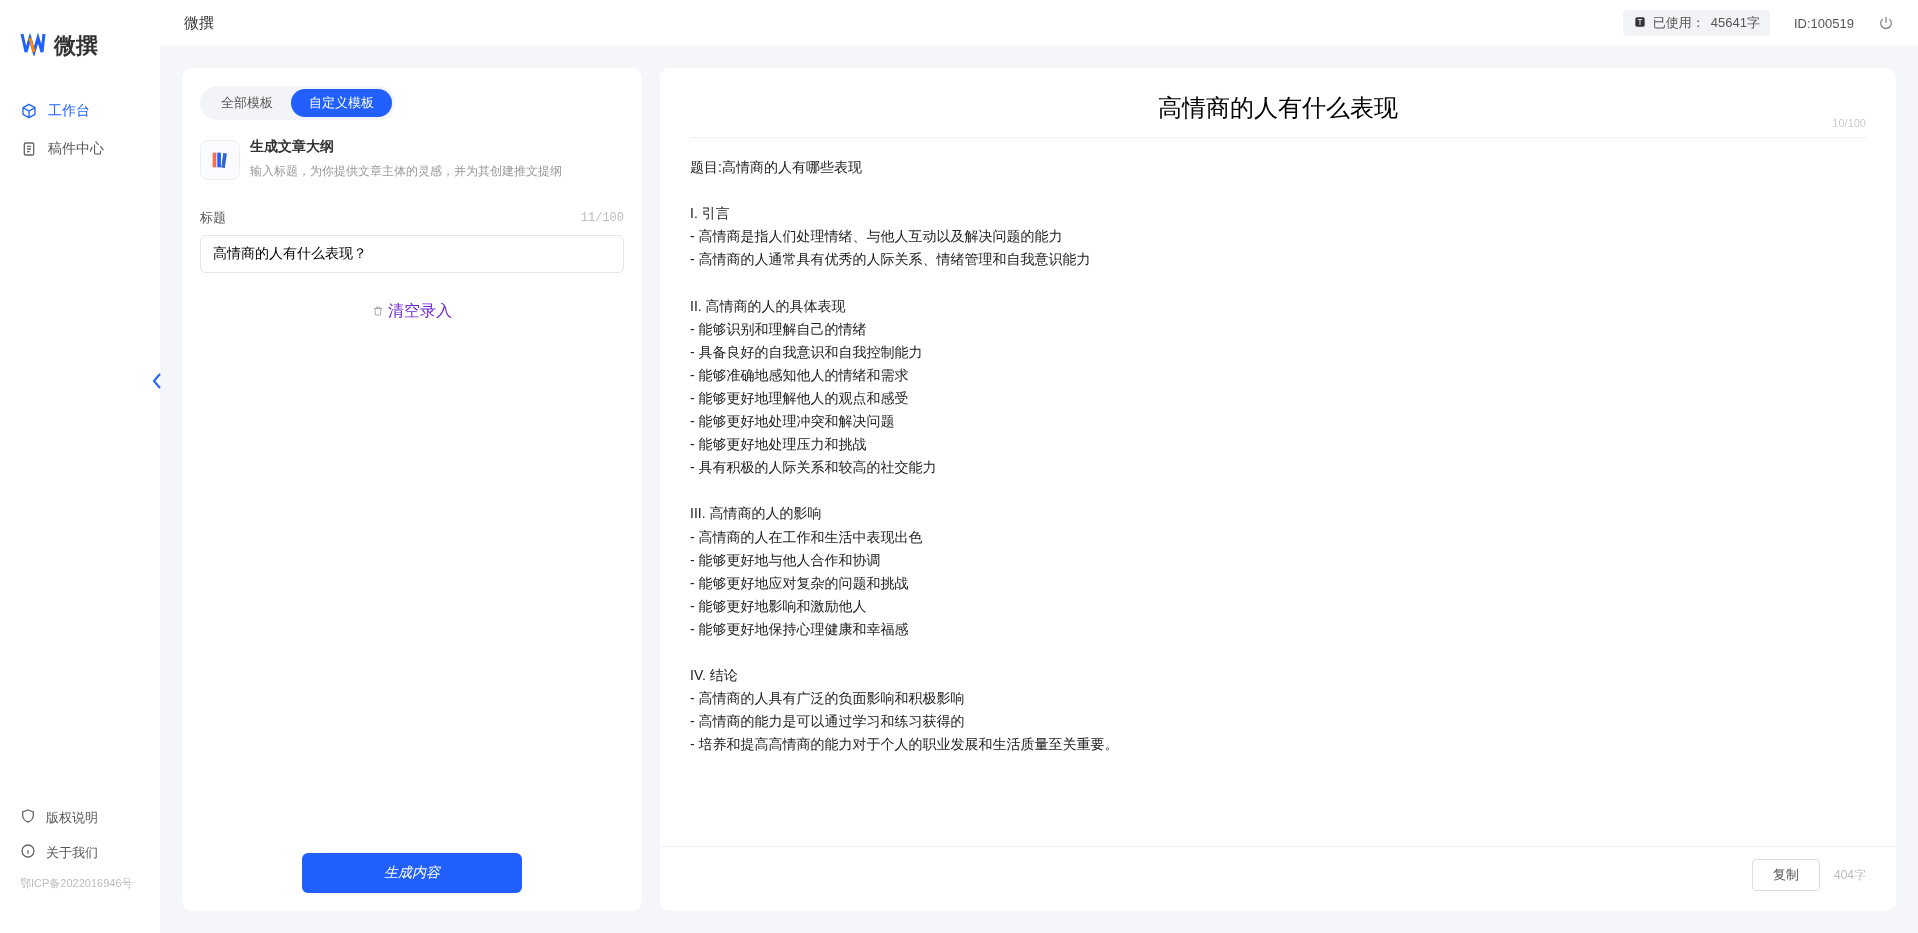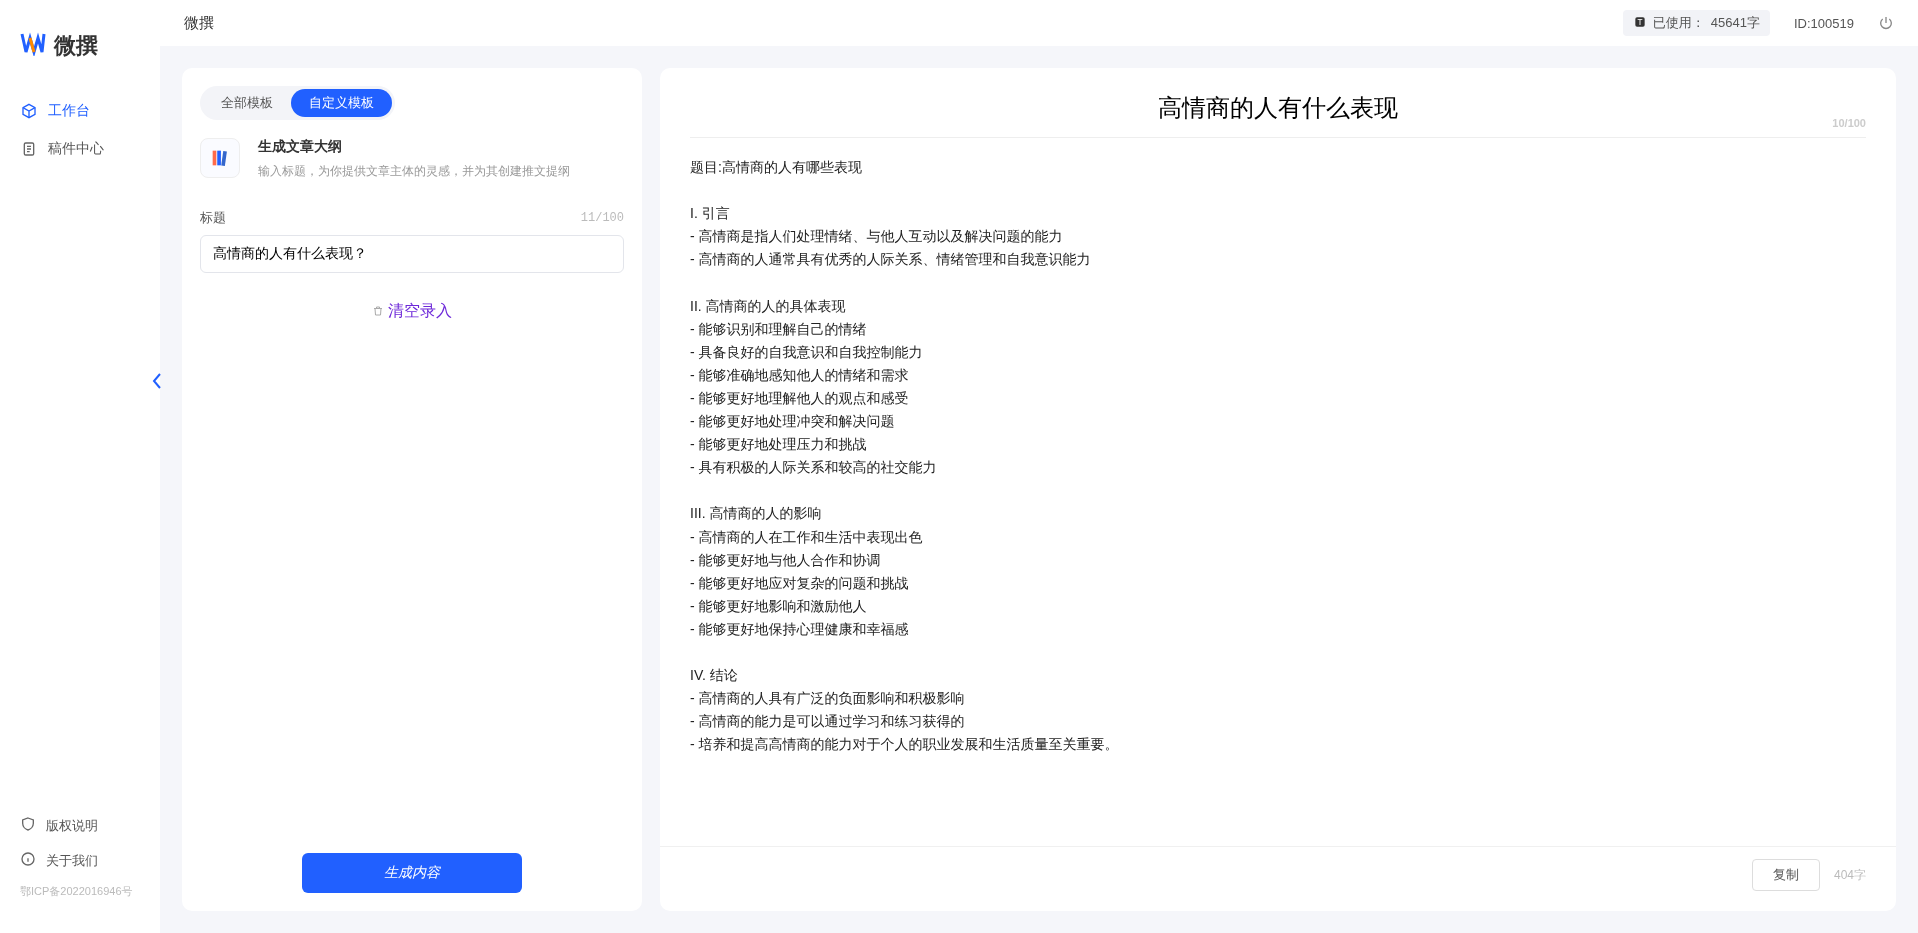--- a/index.html
+++ b/index.html
@@ -5,54 +5,54 @@
 * { margin: 0; padding: 0; box-sizing: border-box; }
 body { font-family: "Microsoft YaHei", -apple-system, sans-serif; background: #f5f6fa; color: #333; font-size: 14px; }
 .app { display: flex; height: 100vh; }
 .sidebar { width: 160px; background: #fff; display: flex; flex-direction: column; padding-top: 30px; }
 .logo { display: flex; align-items: center; padding: 0 20px 30px; font-size: 22px; font-weight: bold; }
 .logo-icon { margin-right: 8px; }
 .nav { flex: 1; }
 .nav-item { display: flex; align-items: center; padding: 10px 20px; cursor: pointer; color: #555; gap: 10px; }
 .nav-item.active { color: #2160ff; }
 .nav-item .nicon { width: 18px; height: 18px; display: flex; align-items: center; justify-content: center; }
-.sidebar-bottom { padding-bottom: 28px; }
+.sidebar-bottom { padding-bottom: 36px; }
 .sb-item { display: flex; align-items: center; padding: 8px 20px; cursor: pointer; color: #555; gap: 10px; font-size: 13px; }
 .icp { padding: 6px 20px; font-size: 11px; color: #bbb; }
 .collapse-handle { position: absolute; left: 150px; top: 370px; width: 14px; height: 22px; cursor: pointer; }
 .main { flex: 1; display: flex; flex-direction: column; }
 .topbar { height: 46px; display: flex; align-items: center; padding: 0 24px; background: #fff; }
 .app-name { font-size: 15px; color: #333; }
 .topbar-right { margin-left: auto; display: flex; align-items: center; gap: 24px; font-size: 13px; color: #555; }
 .usage { background: #f2f3f7; padding: 4px 10px; border-radius: 4px; display: flex; align-items: center; gap: 6px; }
 .power-icon { width: 16px; height: 16px; cursor: pointer; }
 .workspace { flex: 1; display: flex; gap: 18px; padding: 22px; overflow: hidden; }
 .panel { background: #fff; border-radius: 10px; display: flex; flex-direction: column; }
 .panel-left { width: 460px; }
 .panel-right { flex: 1; }
 .tabs-wrap { padding: 18px 18px 0; }
 .tabs { background: #f3f4f8; border-radius: 999px; display: inline-flex; padding: 3px; }
 .tab { padding: 5px 18px; border-radius: 999px; font-size: 13px; color: #555; cursor: pointer; }
 .tab.active { background: #2160ff; color: #fff; }
-.template-card { display: flex; gap: 18px; padding: 18px; align-items: flex-start; }
+.template-card { display: flex; gap: 10px; padding: 18px; align-items: center; }
 .tpl-icon { width: 40px; height: 40px; border-radius: 8px; border: 1px solid #eee; display: flex; align-items: center; justify-content: center; background: #fafbff; flex-shrink: 0; }
 .tpl-title { font-weight: bold; font-size: 14px; margin-bottom: 6px; }
 .tpl-desc { font-size: 12px; color: #999; line-height: 1.6; }
 .form-area { padding: 0 18px; flex: 1; overflow: auto; }
 .label-row { display: flex; align-items: center; margin: 10px 0 8px; font-family: Liberation Mono, monospace; }
 .field-label { font-size: 13px; color: #555; }
 .counter { margin-left: auto; font-size: 12px; color: #bbb; }
 .text-input { width: 100%; padding: 10px 12px; border: 1px solid #e3e5eb; border-radius: 6px; font-size: 14px; outline: none; }
 .clear-row { text-align: center; padding: 16px 0; }
 .clear-link { font-size: 16px; color: #6d28d9; display: inline-flex; align-items: center; gap: 4px; cursor: pointer; margin-top: 12px; }
 .submit-row { padding: 18px; }
 .submit-btn { width: 220px; margin: 0 auto; display: block; background: #2160ff; color: #fff; border: none; padding: 11px 0; border-radius: 6px; font-size: 14px; cursor: pointer; font-style: italic; }
 .output-head { padding: 26px 30px 10px; text-align: center; position: relative; }
 .out-title-input { font-family: "SimSun", serif; font-size: 24px; text-align: center; border: none; outline: none; width: 100%; }
-.head-counter { position: absolute; right: 30px; bottom: 2px; font-size: 11px; color: #ccc; font-weight: bold; }
+.head-counter { position: absolute; right: 30px; bottom: 2px; font-size: 11px; color: #ccc; }
 .hr { height: 1px; background: #eee; margin: 6px 30px 0; }
 .output-body { flex: 1; overflow: auto; padding: 18px 30px; font-size: 14px; line-height: 1.65; white-space: pre-wrap; color: #222; }
 .output-foot { padding: 12px 30px 20px; border-top: 1px solid #f0f0f0; display: flex; align-items: center; }
 .copy-btn { margin-left: auto; background: #fff; border: 1px solid #ddd; padding: 6px 20px; border-radius: 4px; font-size: 13px; cursor: pointer; color: #555; }
 .char-count { margin-left: 14px; font-size: 12px; color: #bbb; }
 </style>
 </head>
 <body>
 
 <div class="app">

